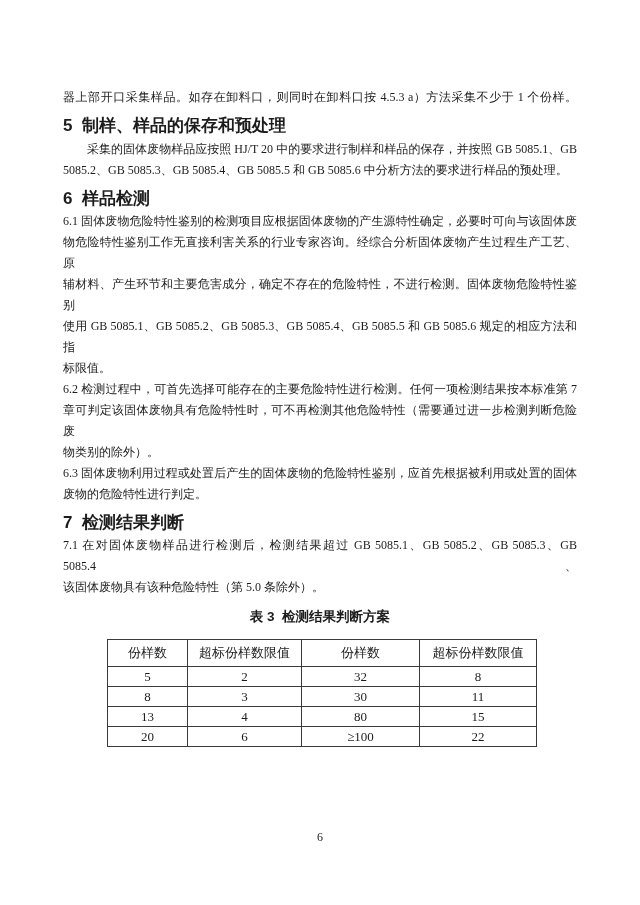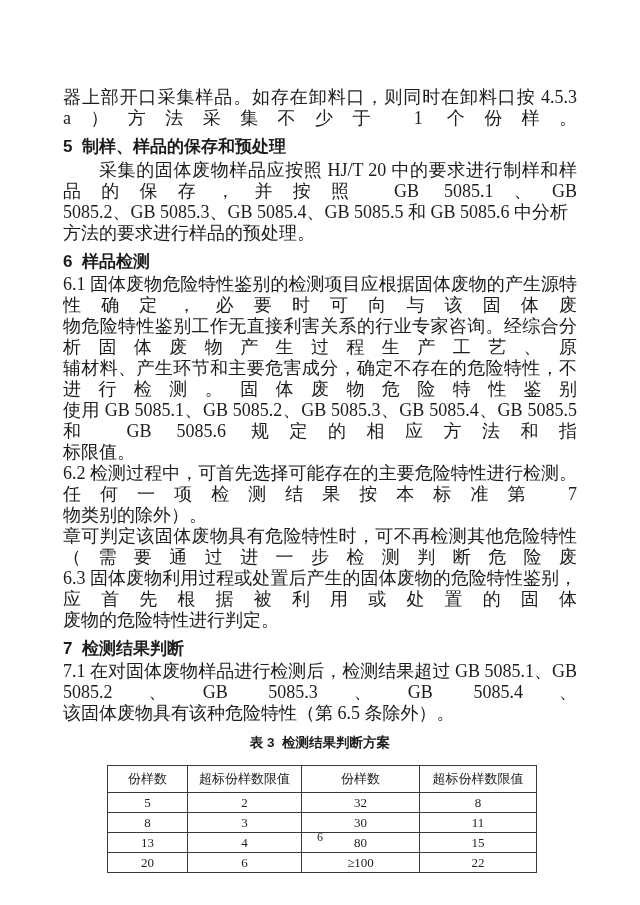--- a/index.html
+++ b/index.html
@@ -7,21 +7,21 @@
     position:relative; width:640px; height:905px; margin:0 auto;
     background:#ffffff; color:#1c1c1c;
     font-family:"Liberation Serif","DejaVu Serif",serif;
     overflow:hidden;
   }
   .content {
     position:absolute; left:63px; top:87px; width:514px;
   }
   .paragraph { margin:0; }
   .line {
-    font-size:18px; line-height:21px; text-align:left;
+    font-size:12px; line-height:21px; text-align:left;
     white-space:normal; overflow:hidden;
   }
   .line.j { text-align:justify; text-align-last:justify; }
   .line.indent { text-indent:2em; }
   .heading {
     font-family:"Liberation Sans","DejaVu Sans",sans-serif;
     font-weight:bold; font-size:17px; line-height:21px;
     margin:7px 0 3px 0; white-space:pre-wrap;
   }
   .heading.h6 { margin-bottom:2px; }
@@ -65,31 +65,31 @@
       <div class="heading h6">6  样品检测</div>
       <div class="paragraph">
         <div class="line j">6.1 固体废物危险特性鉴别的检测项目应根据固体废物的产生源特性确定，必要时可向与该固体废</div>
         <div class="line j">物危险特性鉴别工作无直接利害关系的行业专家咨询。经综合分析固体废物产生过程生产工艺、原</div>
         <div class="line j">辅材料、产生环节和主要危害成分，确定不存在的危险特性，不进行检测。固体废物危险特性鉴别</div>
         <div class="line j">使用 GB 5085.1、GB 5085.2、GB 5085.3、GB 5085.4、GB 5085.5 和 GB 5085.6 规定的相应方法和指</div>
         <div class="line">标限值。</div>
       </div>
       <div class="paragraph">
         <div class="line j">6.2 检测过程中，可首先选择可能存在的主要危险特性进行检测。任何一项检测结果按本标准第 7</div>
+        <div class="line j">章可判定该固体废物具有危险特性时，可不再检测其他危险特性（需要通过进一步检测判断危险废</div>
         <div class="line">物类别的除外）。</div>
-        <div class="line j">章可判定该固体废物具有危险特性时，可不再检测其他危险特性（需要通过进一步检测判断危险废</div>
       </div>
       <div class="paragraph">
         <div class="line j">6.3 固体废物利用过程或处置后产生的固体废物的危险特性鉴别，应首先根据被利用或处置的固体</div>
         <div class="line">废物的危险特性进行判定。</div>
       </div>
       <div class="heading h6">7  检测结果判断</div>
       <div class="paragraph">
         <div class="line j">7.1 在对固体废物样品进行检测后，检测结果超过 GB 5085.1、GB 5085.2、GB 5085.3、GB 5085.4、</div>
-        <div class="line">该固体废物具有该种危险特性（第 6.5 条除外）。</div>
+        <div class="line">该固体废物具有该种危险特性（第 5.0 条除外）。</div>
       </div>
       <div class="table-caption">表 3  检测结果判断方案</div>
       <table class="results">
         <thead>
           <tr>
             <th>份样数</th>
             <th>超标份样数限值</th>
             <th>份样数</th>
             <th>超标份样数限值</th>
           </tr>

